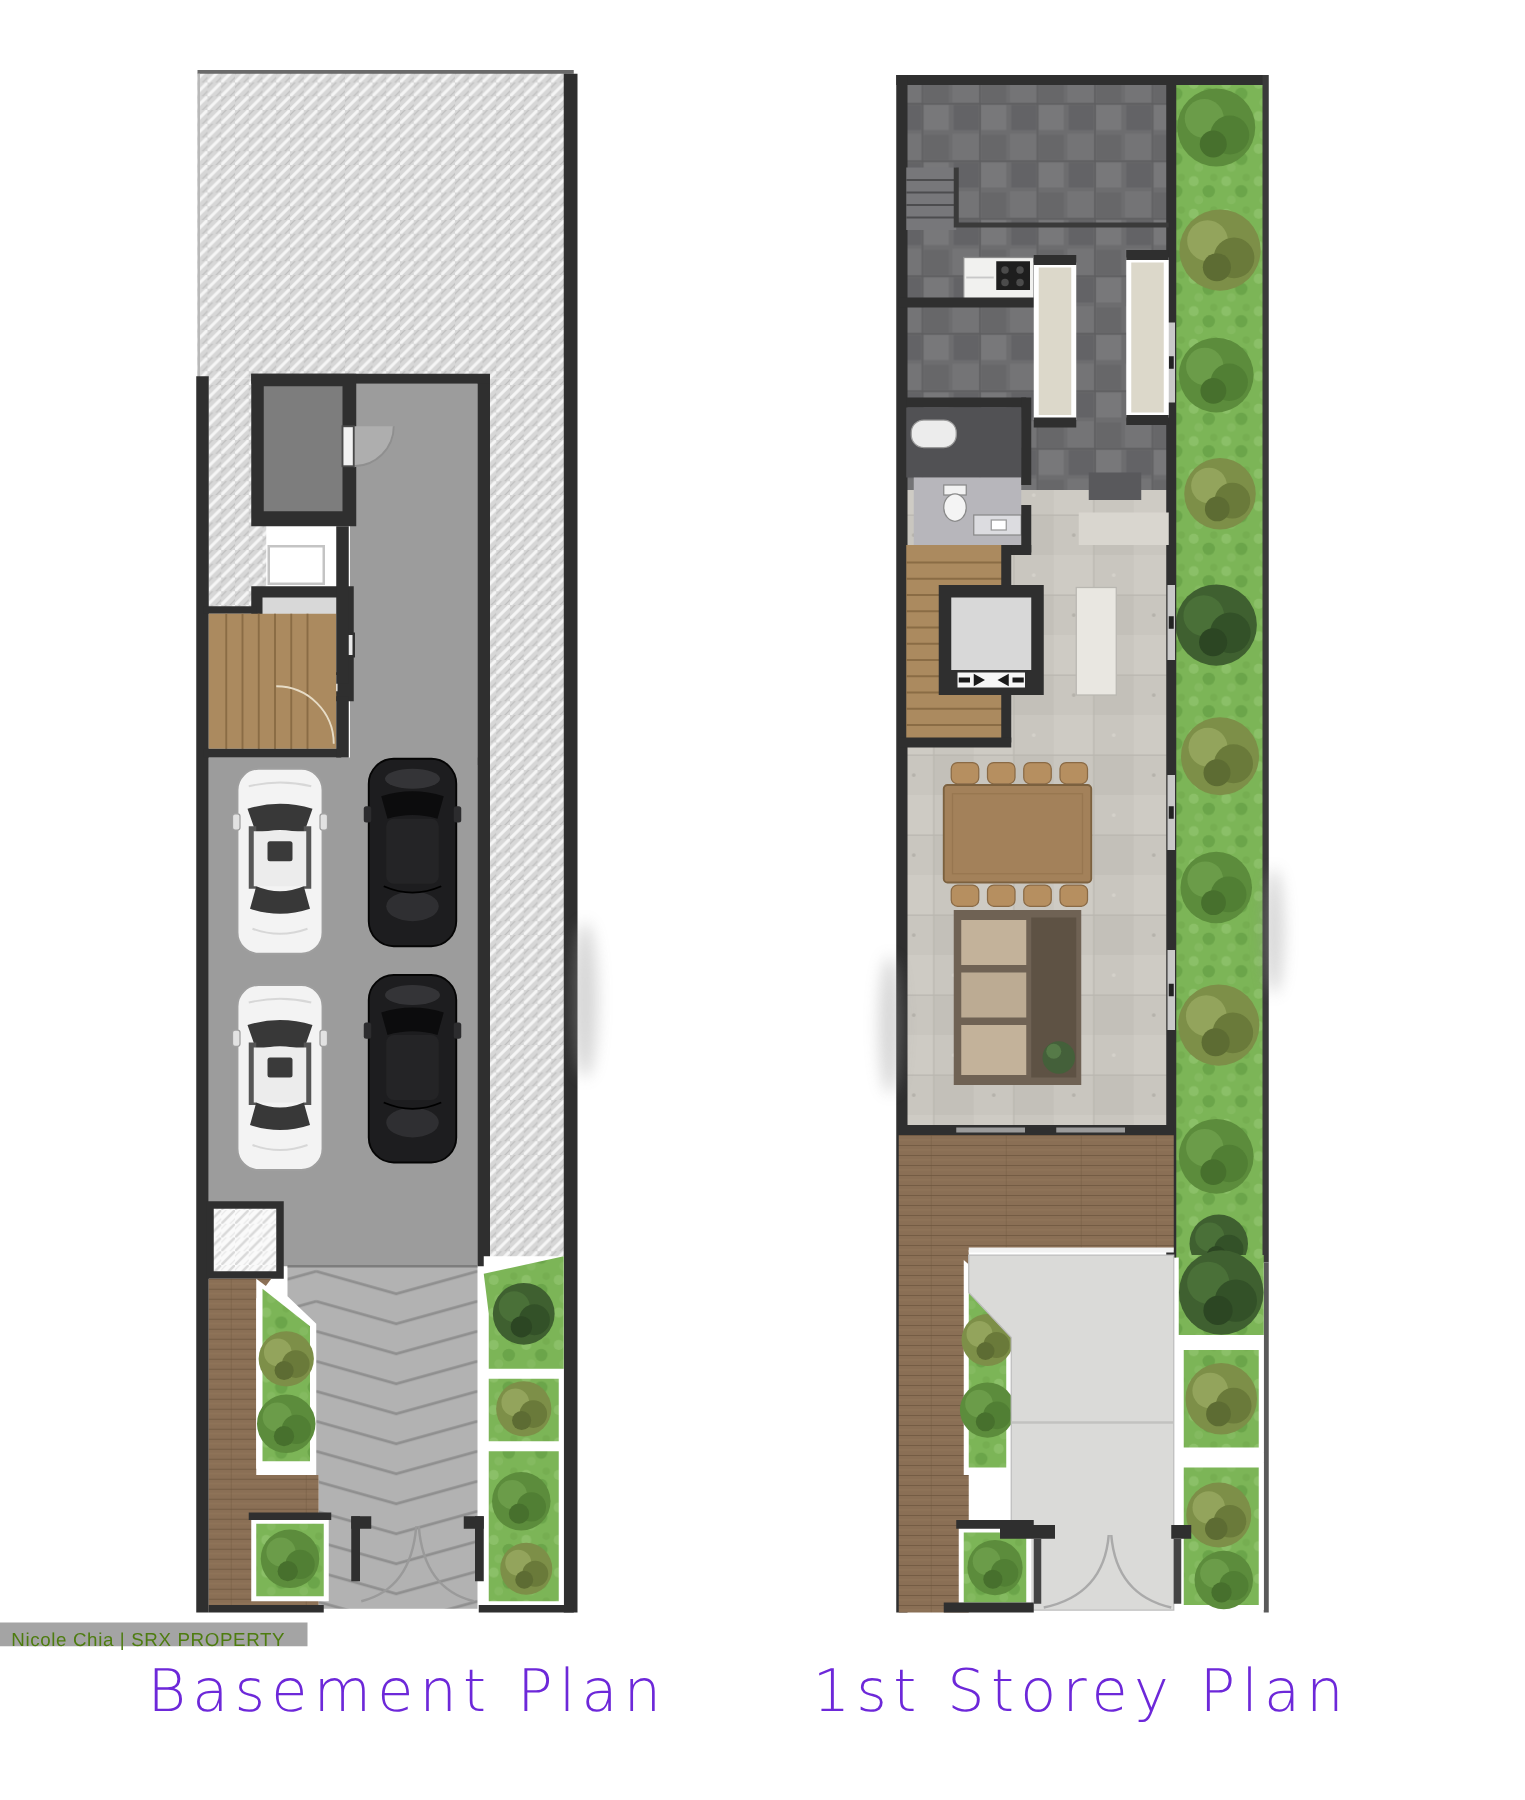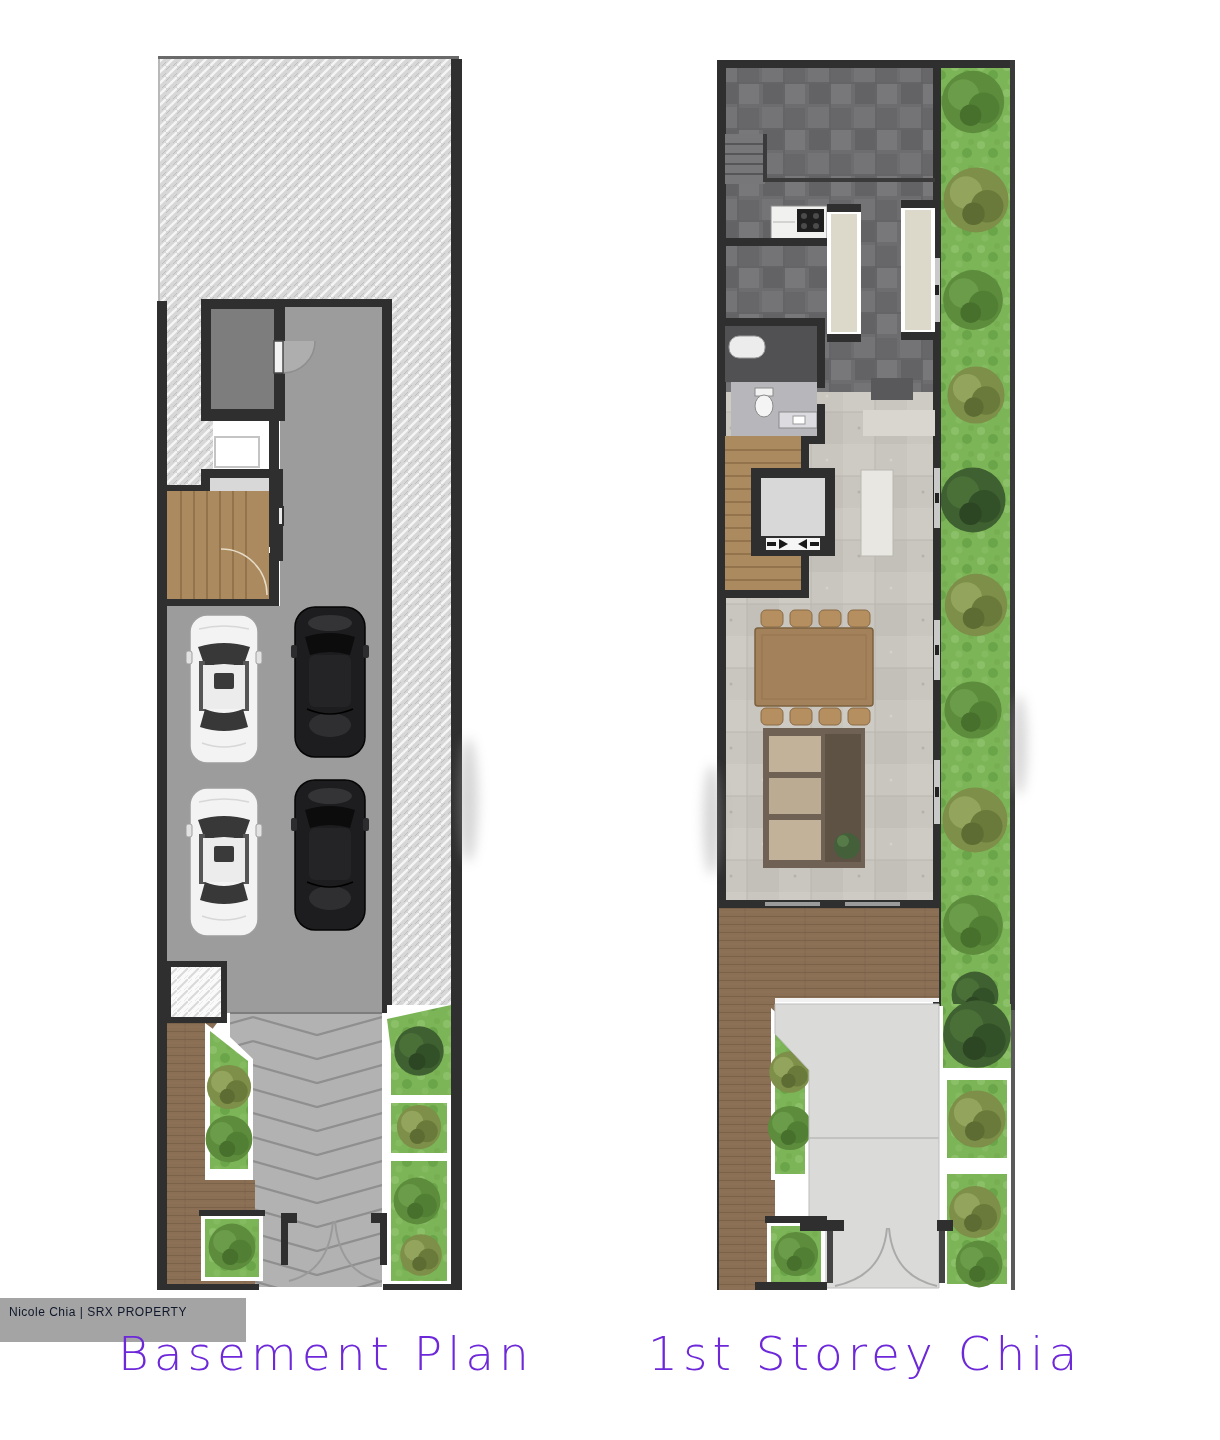--- a/index.html
+++ b/index.html
@@ -4,22 +4,22 @@
 <style>
   html,body{margin:0;padding:0;background:#ffffff;}
   .canvas{position:relative;width:1220px;height:1440px;background:#ffffff;overflow:hidden;
           font-family:"Liberation Sans",sans-serif;}
   .plans-svg{position:absolute;left:0;top:0;}
   .plan-label{position:absolute;top:1322px;height:64px;line-height:64px;text-align:center;
               font-family:"DejaVu Sans","Liberation Sans",sans-serif;font-weight:300;
               font-size:47px;letter-spacing:5px;color:#6d28d9;white-space:nowrap;}
   .label-basement{left:118px;width:386px;}
   .label-storey{left:648px;width:434px;}
-  .watermark{position:absolute;left:0;top:1298px;width:246px;height:44px;
-             background:rgba(148,148,148,0.85);color:#0f172a;font-size:12px;
+  .watermark{position:absolute;left:0;top:1298px;width:246px;height:19px;
+             background:rgba(148,148,148,0.85);color:#4d7c0f;font-size:15px;
              line-height:29px;padding-left:9px;box-sizing:border-box;letter-spacing:0.5px;}
 </style>
 </head>
 <body>
 
 <div class="canvas">
 
 <svg class="plans-svg" width="1220" height="1310" viewBox="0 0 1220 1310" xmlns="http://www.w3.org/2000/svg">
 <defs>
   <pattern id="hatch" width="11" height="11" patternUnits="userSpaceOnUse">
@@ -424,15 +424,15 @@
   <ellipse cx="712" cy="820" rx="9" ry="55" fill="#9a9a9a" filter="url(#blur6)"></ellipse>
   <ellipse cx="1019" cy="745" rx="8" ry="50" fill="#9a9a9a" filter="url(#blur6)"></ellipse>
 </g>
 </svg>
 
 <div class="watermark">
   <span>Nicole Chia | SRX PROPERTY</span>
 </div>
 
 <div class="plan-label label-basement">Basement Plan</div>
-<div class="plan-label label-storey">1st Storey Chia</div>
+<div class="plan-label label-storey">1st Storey Plan</div>
 
 </div>
 
 </body></html>

